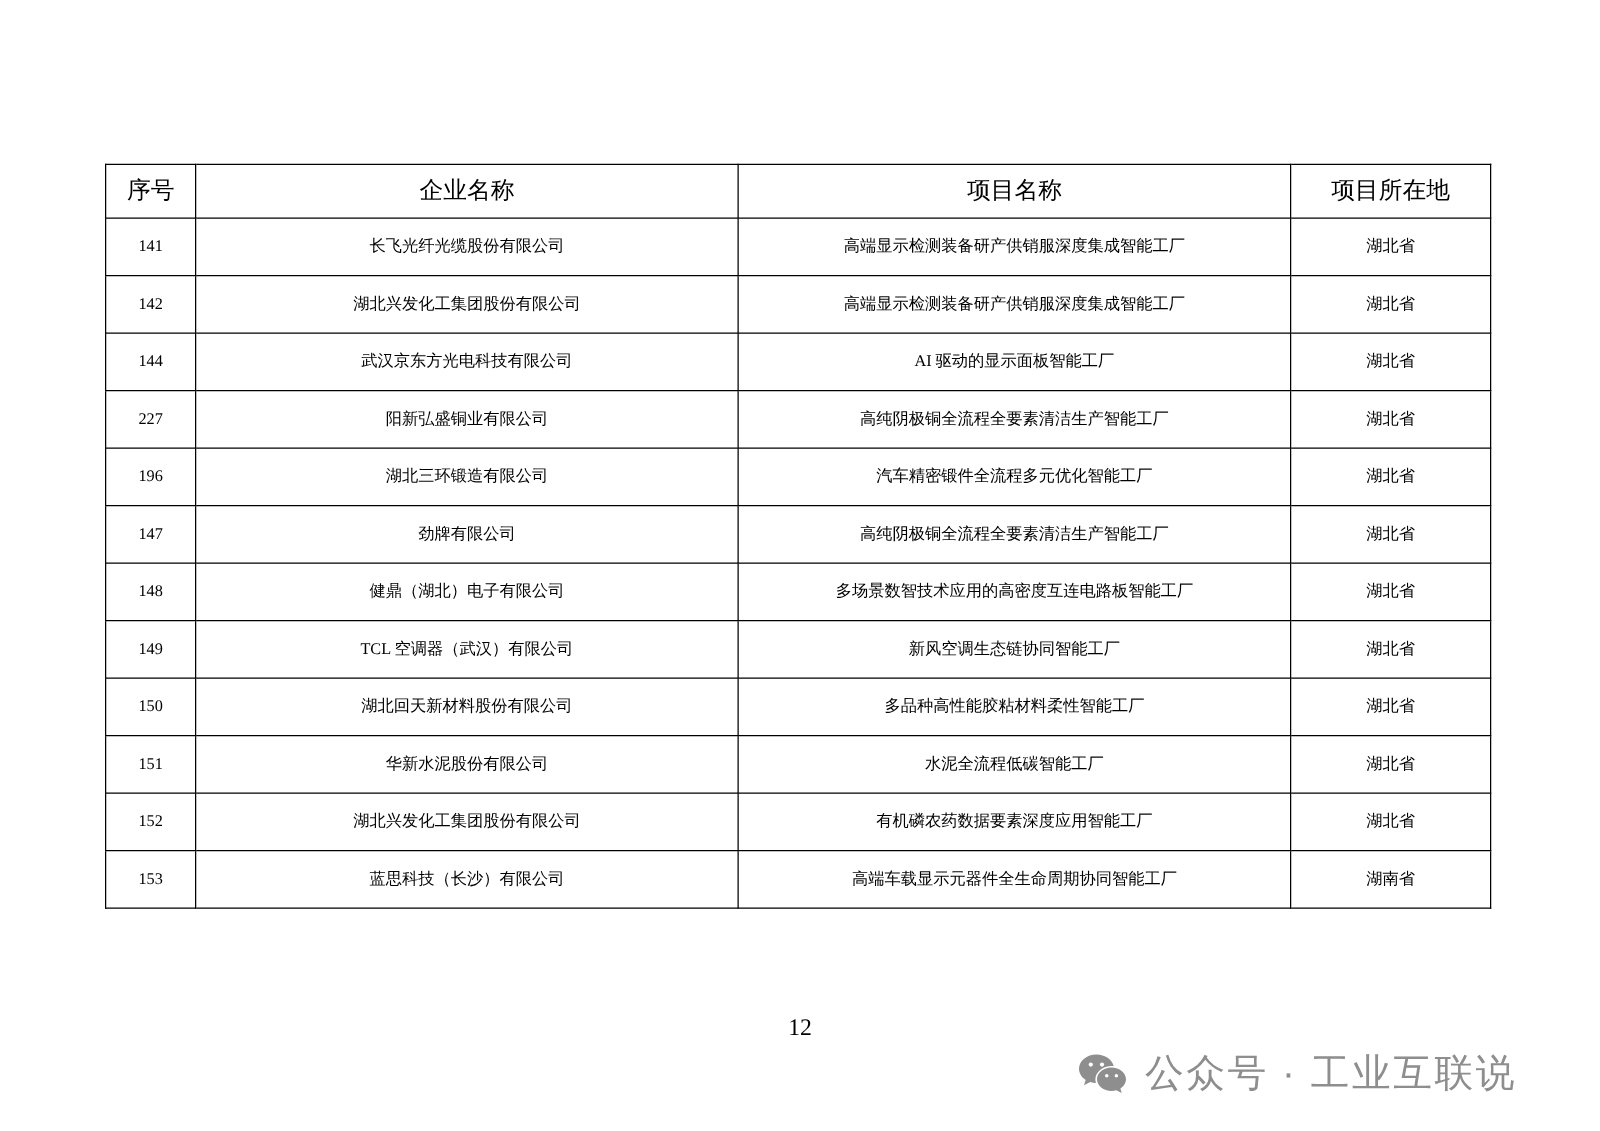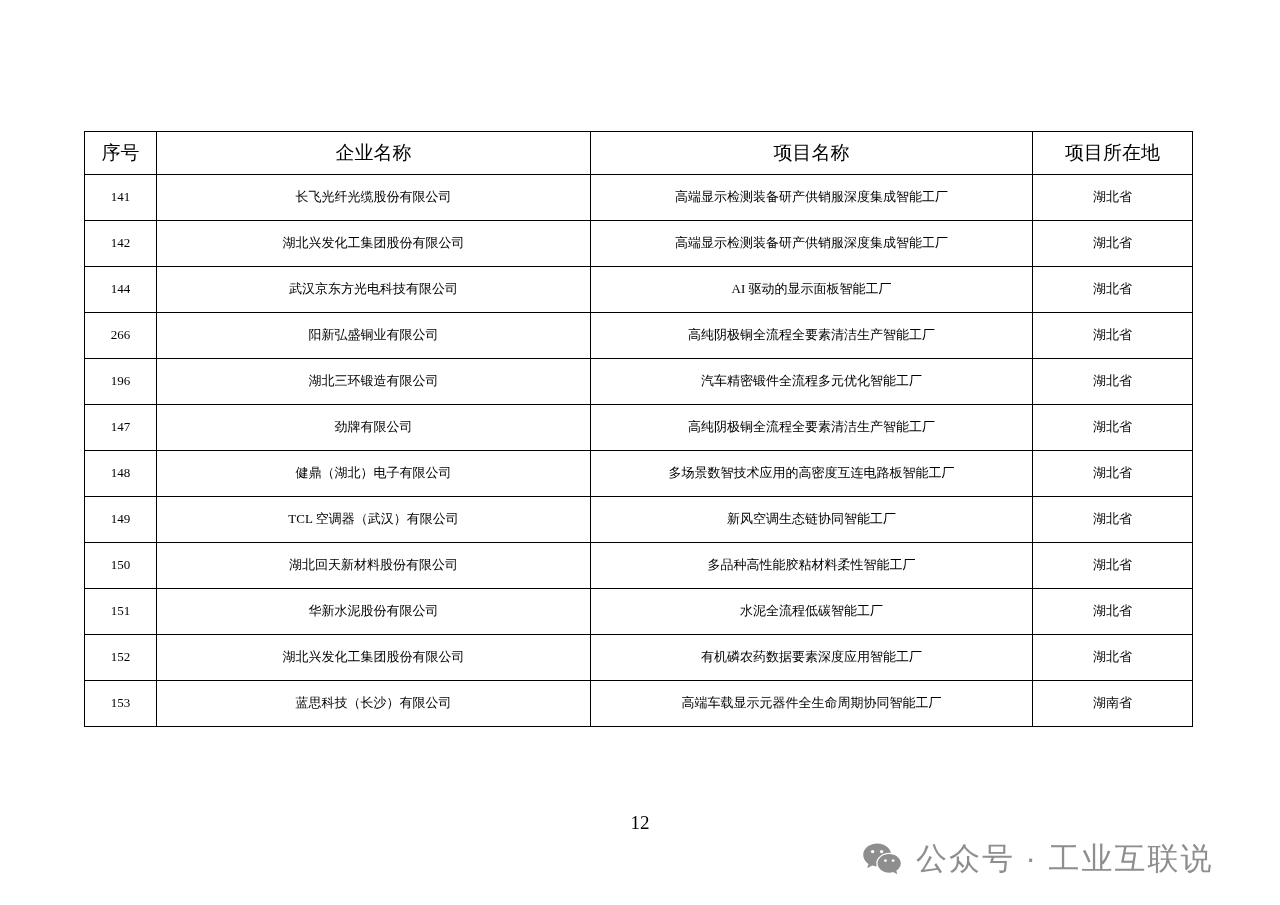--- a/index.html
+++ b/index.html
@@ -118,21 +118,21 @@
         <td>高端显示检测装备研产供销服深度集成智能工厂</td>
         <td>湖北省</td>
       </tr>
       <tr>
         <td>144</td>
         <td>武汉京东方光电科技有限公司</td>
         <td>AI 驱动的显示面板智能工厂</td>
         <td>湖北省</td>
       </tr>
       <tr>
-        <td>266</td>
+        <td>227</td>
         <td>阳新弘盛铜业有限公司</td>
         <td>高纯阴极铜全流程全要素清洁生产智能工厂</td>
         <td>湖北省</td>
       </tr>
       <tr>
         <td>196</td>
         <td>湖北三环锻造有限公司</td>
         <td>汽车精密锻件全流程多元优化智能工厂</td>
         <td>湖北省</td>
       </tr>

